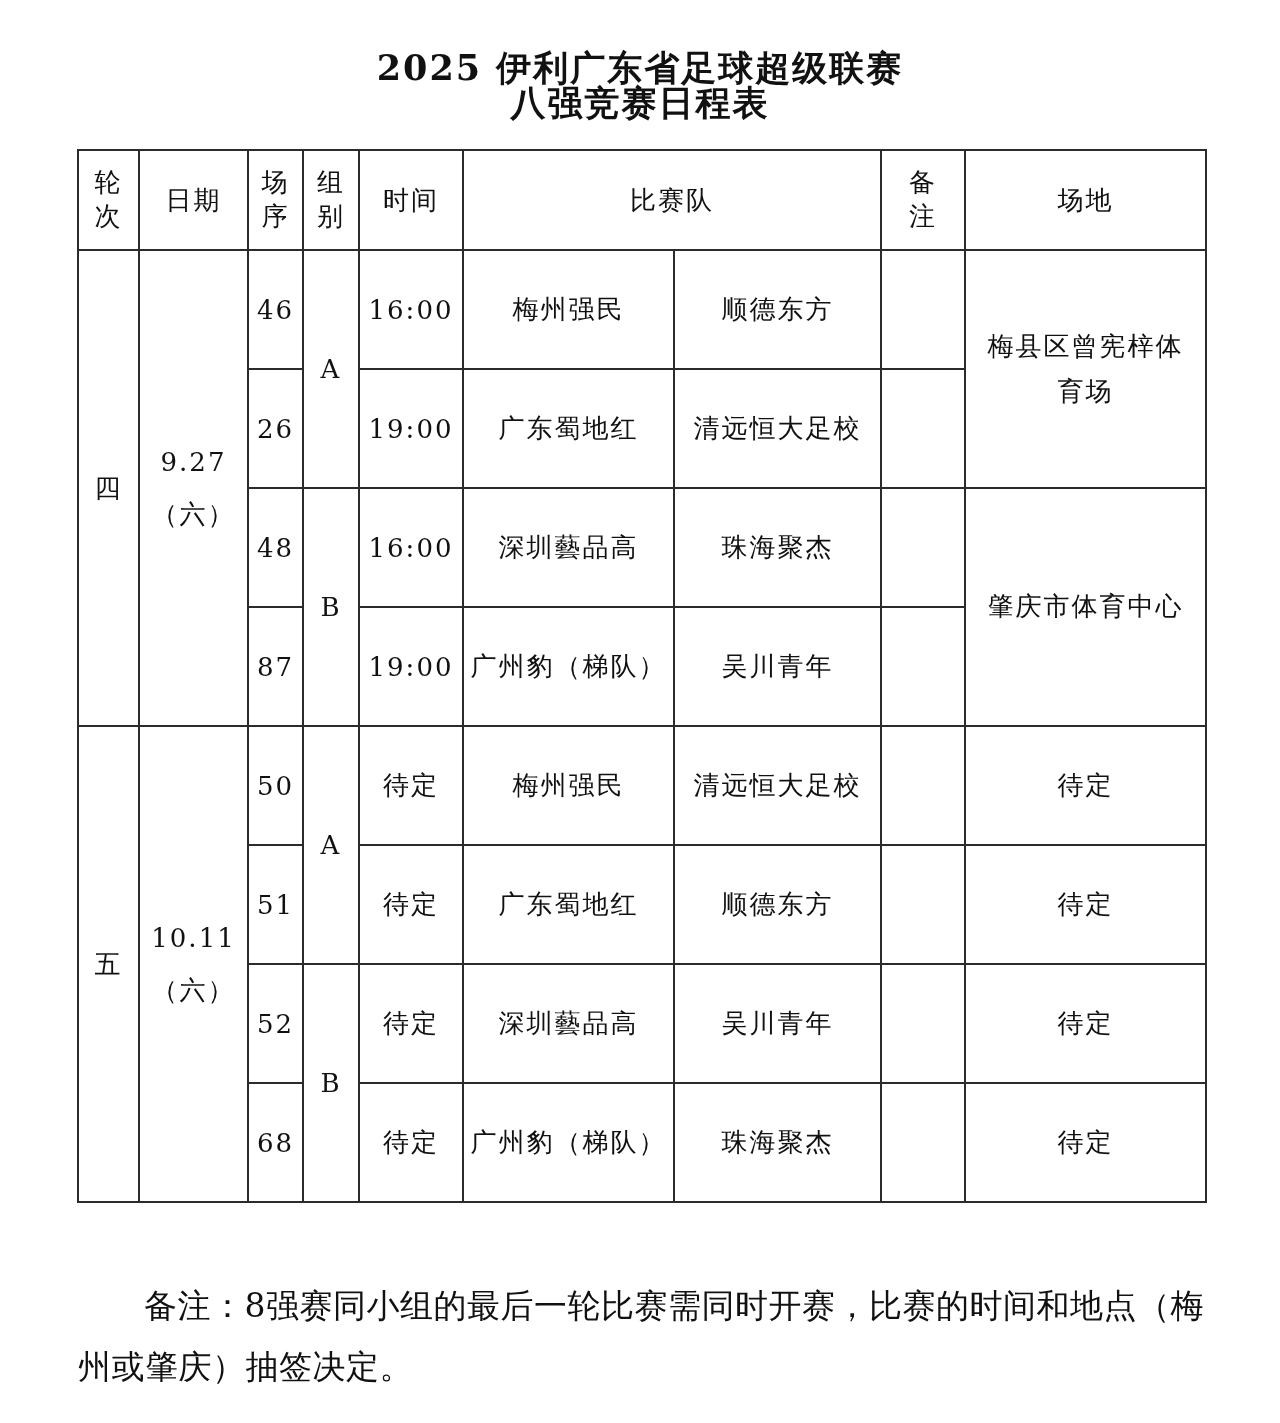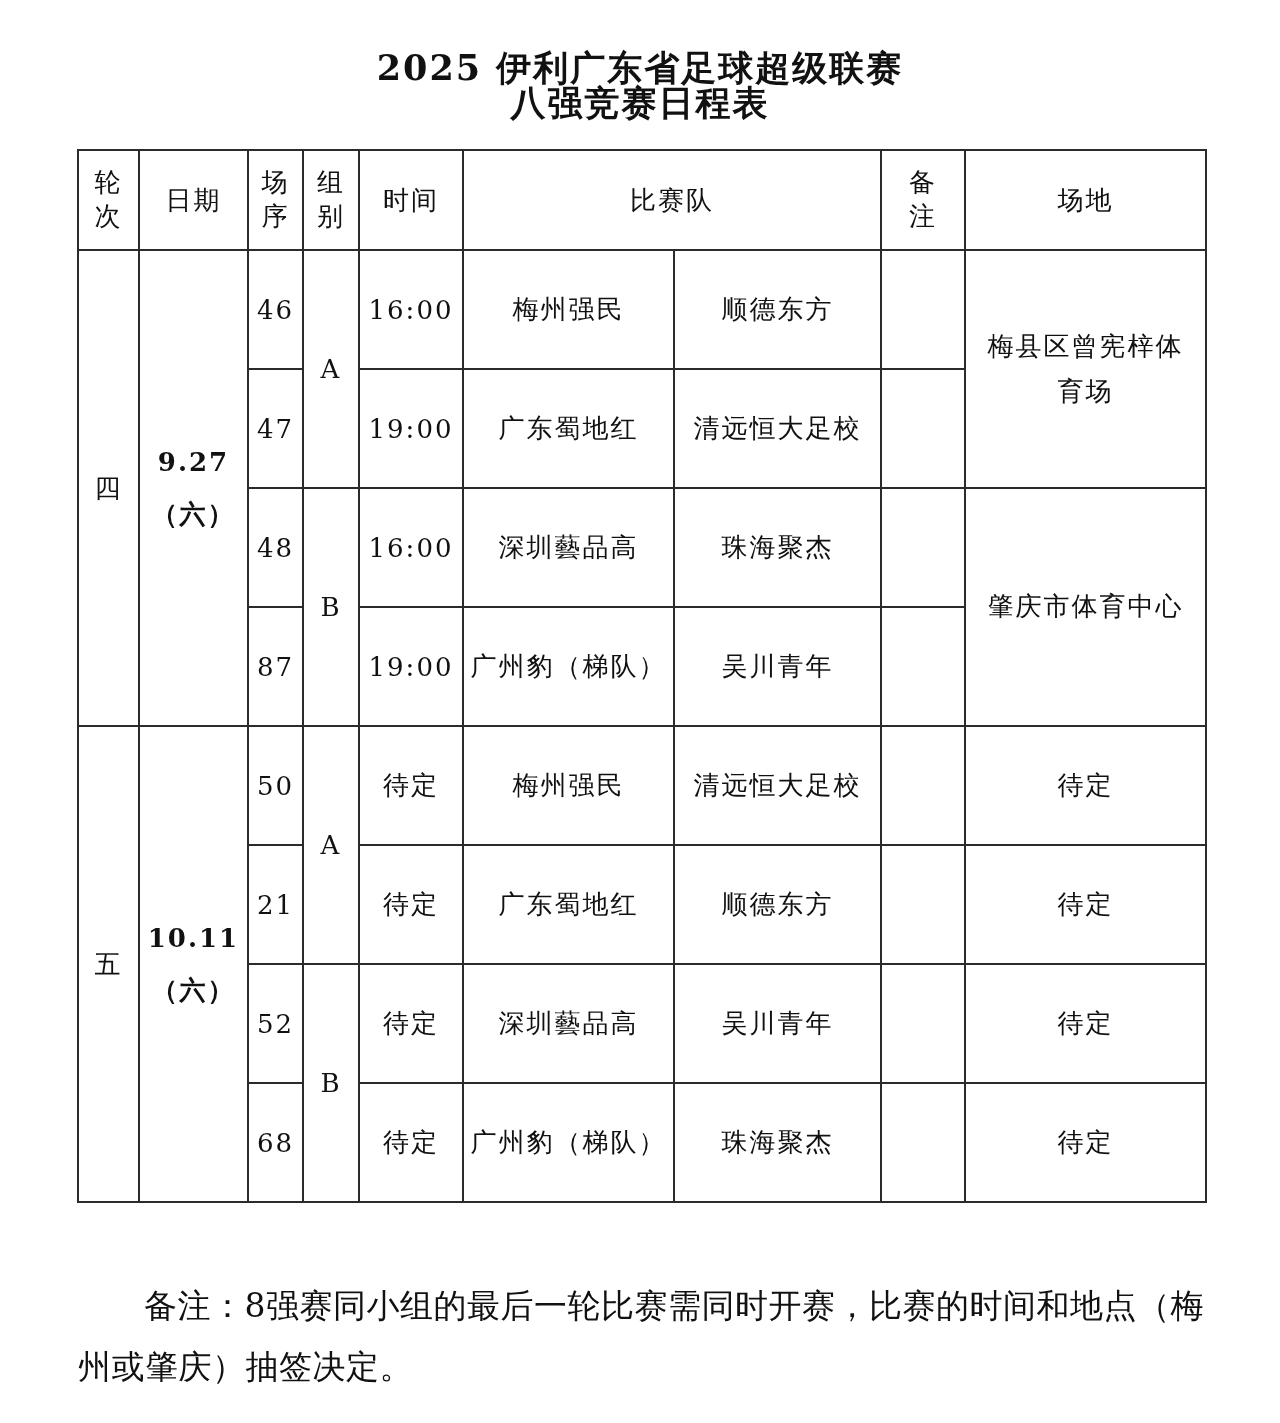--- a/index.html
+++ b/index.html
@@ -39,21 +39,21 @@
     text-align: center;
     vertical-align: middle;
     font-size: 26px;
     letter-spacing: 2px;
     padding: 0;
     overflow: hidden;
   }
   tr.header-row { height: 100px; }
   tr.match-row  { height: 119px; }
   .two-line span { display: block; line-height: 1.3; }
-  .date-cell span { display: block; line-height: 2.0; font-weight: bold; }
+  .date-cell span { display: block; line-height: 2.0; }
   .venue-cell {
     padding: 12px 20px !important;
     line-height: 1.75;
   }
   .footer-note {
     width: 1128px;
     margin: 72px 0 0 78px;
     font-size: 33px;
     line-height: 1.85;
     letter-spacing: 0.5px;
@@ -117,21 +117,21 @@
       <td>46</td>
       <td rowspan="2">A</td>
       <td>16:00</td>
       <td>梅州强民</td>
       <td>顺德东方</td>
       <td></td>
       <td rowspan="2" class="venue-cell">梅县区曾宪梓体育场</td>
     </tr>
 
     <tr class="match-row">
-      <td>47</td>
+      <td>26</td>
       <td>19:00</td>
       <td>广东蜀地红</td>
       <td>清远恒大足校</td>
       <td></td>
     </tr>
 
     <tr class="match-row">
       <td>48</td>
       <td rowspan="2">B</td>
       <td>16:00</td>
@@ -158,21 +158,21 @@
       <td>50</td>
       <td rowspan="2">A</td>
       <td>待定</td>
       <td>梅州强民</td>
       <td>清远恒大足校</td>
       <td></td>
       <td class="venue-cell">待定</td>
     </tr>
 
     <tr class="match-row">
-      <td>21</td>
+      <td>51</td>
       <td>待定</td>
       <td>广东蜀地红</td>
       <td>顺德东方</td>
       <td></td>
       <td class="venue-cell">待定</td>
     </tr>
 
     <tr class="match-row">
       <td>52</td>
       <td rowspan="2">B</td>

